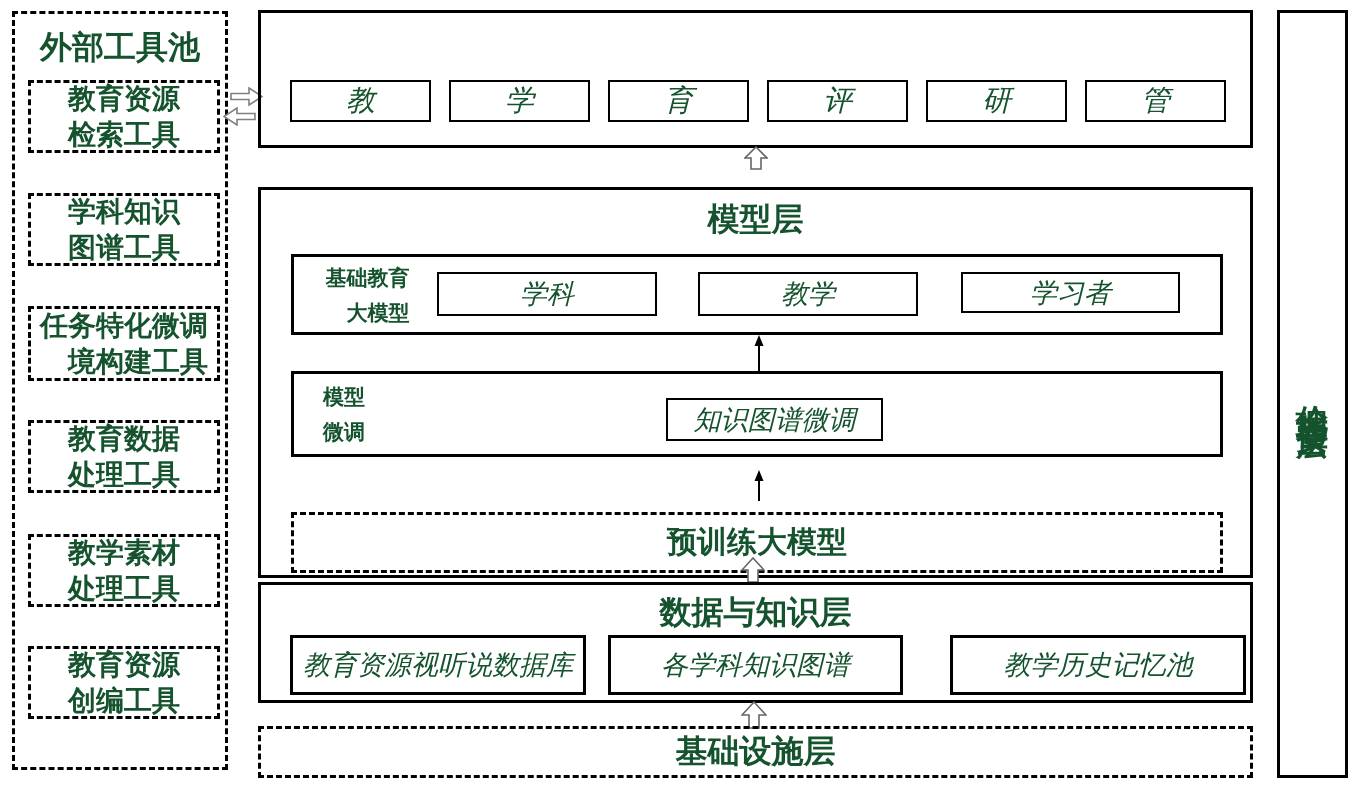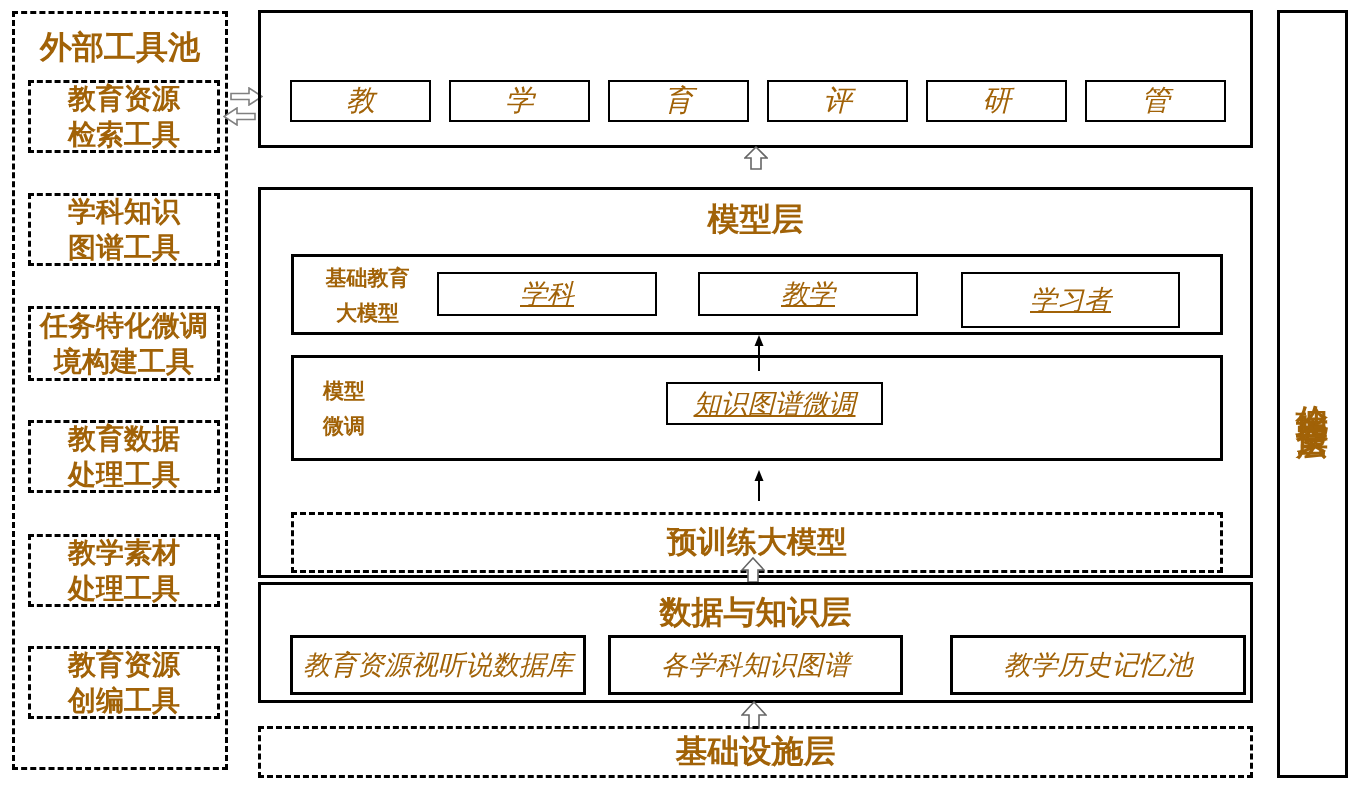--- a/index.html
+++ b/index.html
@@ -1,24 +1,24 @@
 <!DOCTYPE html>
 <html><head>
 <meta charset="utf-8">
 <style>
   * { margin:0; padding:0; box-sizing:border-box; }
   html,body { background:#ffffff; }
   #canvas {
     position:relative; width:1352px; height:788px; background:#fff;
-    font-family:"Liberation Sans", sans-serif; color:#a16207; overflow:hidden;
+    font-family:"Liberation Sans", sans-serif; color:#14532d; overflow:hidden;
   }
   .abs { position:absolute; }
   .solid { border:3px solid #000; }
   .dashed { border:3px dashed #000; }
-  .center-flex { display:flex; align-items:center; justify-content:center; text-align:center; }
+  .center-flex { display:flex; align-items:center; justify-content:center; text-align:right; }
   .pre { white-space:pre-line; }
 
   
   .left-panel { left:12px; top:11px; width:216px; height:759px; }
   .left-title { left:0; top:12px; width:100%; text-align:center; font-size:32px; font-weight:bold; }
   .tool-box {
     left:13px; width:192px; height:73px; border:3px dashed #000;
     font-size:28px; font-weight:bold; line-height:36px;
   }
 
@@ -28,21 +28,21 @@
   .data-layer  { left:258px; top:582px; width:995px; height:121px;padding-left:36px; }
   .infra-layer { left:258px; top:726px; width:995px; height:52px; font-size:32px; font-weight:bold; }
   .layer-title { left:0; top:8px; width:100%; text-align:center; font-size:32px; font-weight:bold; }
 
   
   .kai { font-family:"DejaVu Serif","Liberation Serif",serif; font-style:italic; }
   .app-item { top:67px; width:141px; height:42px; border:2px solid #000; font-size:29px; }
 
   .sub-box { left:30px; width:932px; border:3px solid #000; }
   .sub-label { font-size:21px; font-weight:bold; line-height:35px; }
-  .sub-item { border:2px solid #000; font-size:27px;text-decoration:underline; }
+  .sub-item { border:2px solid #000; font-size:27px; }
 
   .pretrained { left:30px; top:322px; width:932px; height:61px; border:3px dashed #000;
                 font-size:30px; font-weight:bold; }
 
   .data-item { top:50px; height:60px; border:3px solid #000; font-size:27px; }
 
   
   .right-bar { left:1277px; top:10px; width:71px; height:768px; }
   .v-text { writing-mode:vertical-rl; text-orientation:upright; font-size:32px;
             font-weight:bold; letter-spacing:5px; }
@@ -89,29 +89,29 @@
   </svg>
 
   <div class="abs solid model-layer">
     <div class="abs layer-title">模型层</div>
 
     <div class="abs sub-box" style="top:64px;height:81px">
       <div class="abs sub-label center-flex pre" style="left:6px;top:0;width:135px;height:100%">基础教育
 大模型</div>
       <div class="abs sub-item center-flex kai" style="left:143px;top:15px;width:220px;height:44px">学科</div>
       <div class="abs sub-item center-flex kai" style="left:404px;top:15px;width:220px;height:44px">教学</div>
-      <div class="abs sub-item center-flex kai" style="left:667px;top:15px;width:219px;height:56px">学习者</div>
+      <div class="abs sub-item center-flex kai" style="left:667px;top:15px;width:219px;height:41px">学习者</div>
     </div>
 
     <svg class="abs" style="left:491px;top:145px" width="14" height="36">
       <line x1="7" y1="36" x2="7" y2="5" stroke="#000" stroke-width="2"></line>
       <polygon points="7,0 2.5,11 11.5,11" fill="#000"></polygon>
     </svg>
 
-    <div class="abs sub-box" style="top:165px;height:106px">
+    <div class="abs sub-box" style="top:181px;height:86px">
       <div class="abs sub-label center-flex pre" style="left:5px;top:0;width:90px;height:100%">模型
 微调</div>
       <div class="abs sub-item center-flex kai" style="left:372px;top:24px;width:217px;height:43px">知识图谱微调</div>
     </div>
 
     <svg class="abs" style="left:491px;top:280px" width="14" height="31">
       <line x1="7" y1="31" x2="7" y2="5" stroke="#000" stroke-width="2"></line>
       <polygon points="7,0 2.5,11 11.5,11" fill="#000"></polygon>
     </svg>
 

